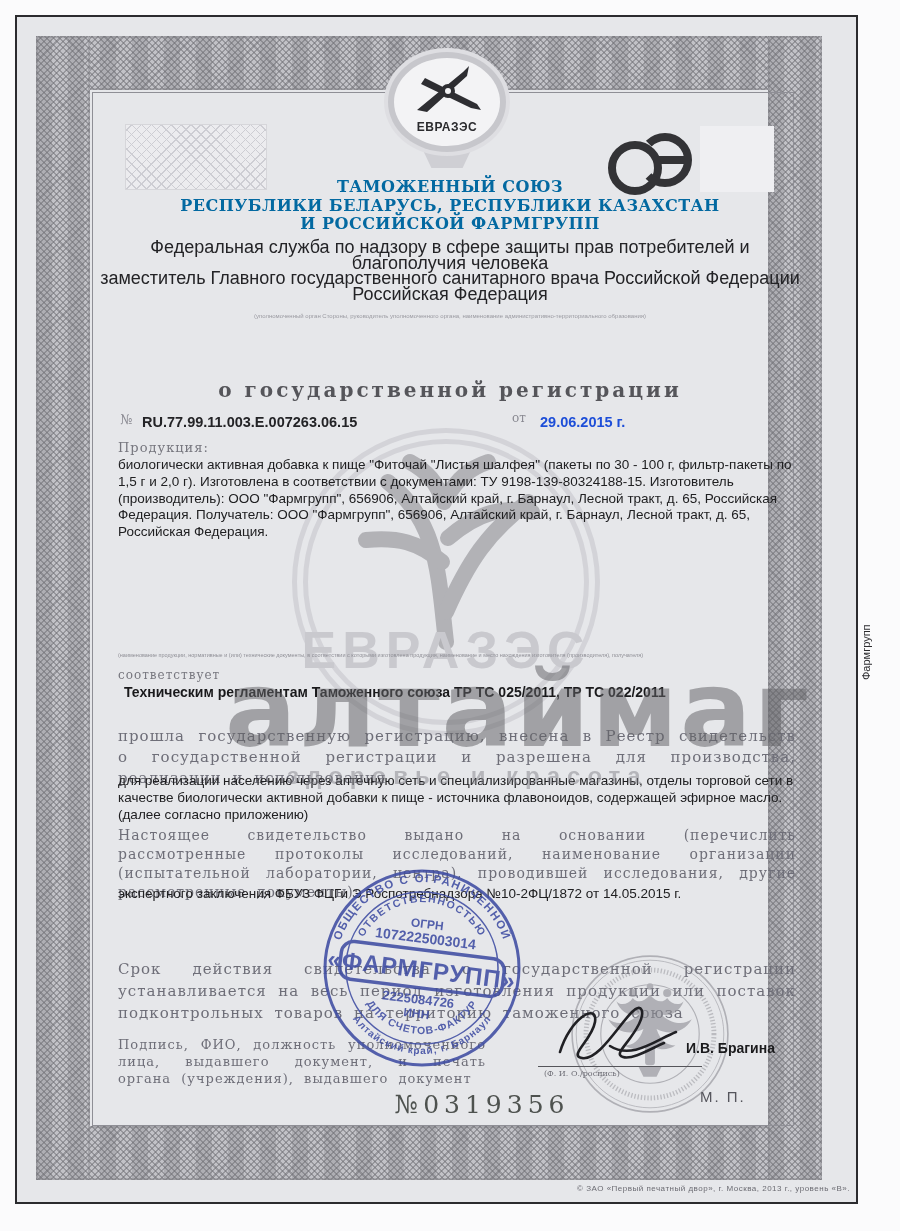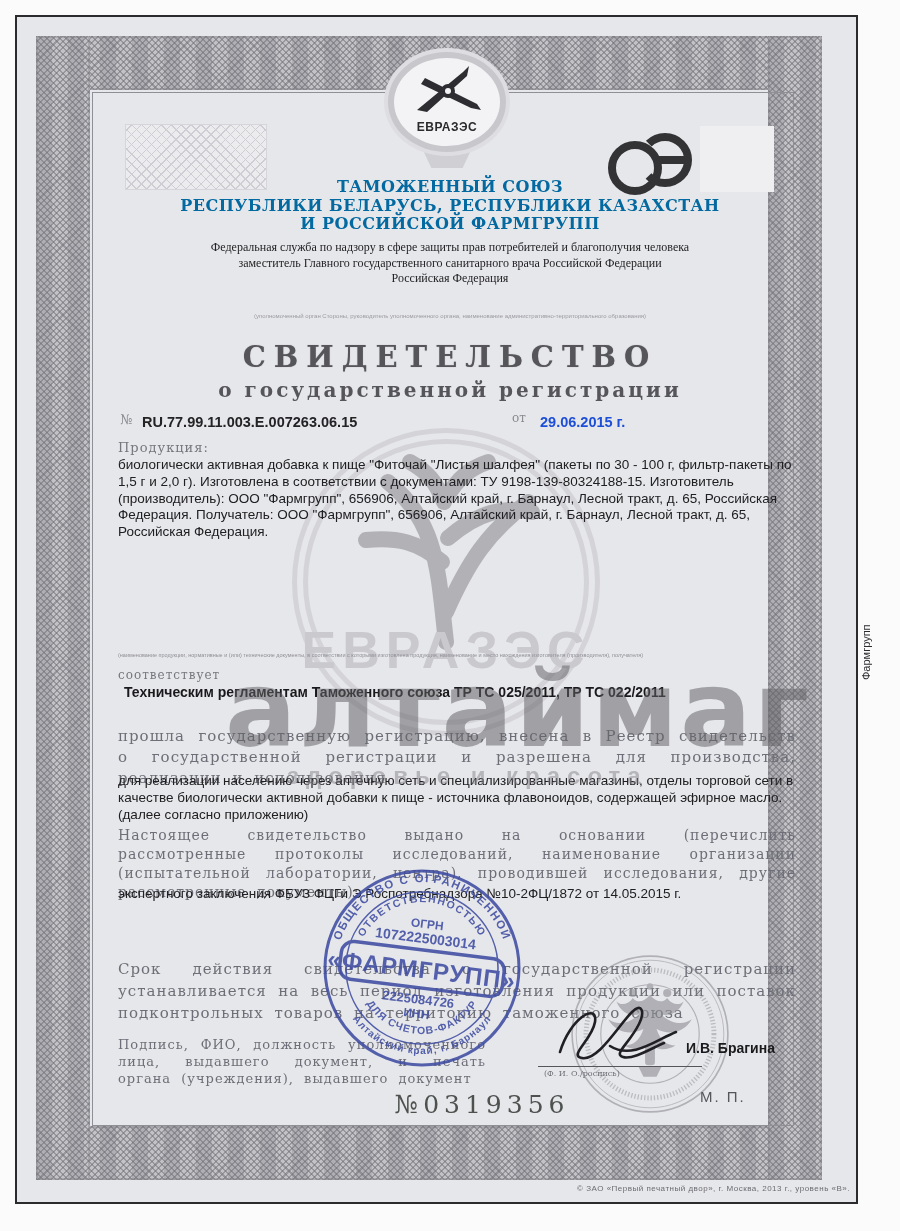--- a/index.html
+++ b/index.html
@@ -43,21 +43,21 @@
   .ribbon{position:absolute;left:421px;top:146px;width:52px;height:22px;
     background:#cfcfd4;clip-path:polygon(0 0,100% 0,80% 100%,20% 100%);z-index:2;}
   .se-mark{position:absolute;left:607px;top:128px;z-index:3;}
 
   
   .union-block{position:absolute;left:112px;top:178px;width:676px;text-align:center;
     font-family:"DejaVu Serif",serif;font-weight:bold;color:#0369a1;z-index:3;}
   .union-block div{font-size:16px;line-height:18.5px;letter-spacing:.5px;}
   .agency-block{position:absolute;left:100px;top:240px;width:700px;text-align:center;
     color:#232326;z-index:3;}
-  .agency-block div{font-size:12px;line-height:15.5px;font-family:Liberation Serif, serif;}
+  .agency-block div{font-size:18px;line-height:15.5px;}
   .caption1{position:absolute;left:150px;top:313px;width:600px;text-align:center;
     font-size:6px;color:#9a9aa1;filter:blur(.4px);white-space:nowrap;overflow:hidden;z-index:3;}
 
   
   .title-main{position:absolute;left:112px;top:340px;width:676px;text-align:center;
     font-family:"DejaVu Serif",serif;font-weight:bold;font-size:29px;
     letter-spacing:8px;color:#55555a;text-shadow:0 0 1px rgba(90,90,95,.4);z-index:3;}
   .title-sub{position:absolute;left:112px;top:378px;width:676px;text-align:center;
     font-family:"DejaVu Serif",serif;font-weight:bold;font-size:20px;
     letter-spacing:3px;color:#55555a;z-index:3;}
@@ -166,21 +166,20 @@
     <div>РЕСПУБЛИКИ БЕЛАРУСЬ, РЕСПУБЛИКИ КАЗАХСТАН</div>
     <div>И РОССИЙСКОЙ ФАРМГРУПП</div>
   </div>
   <div class="agency-block">
     <div>Федеральная служба по надзору в сфере защиты прав потребителей и благополучия человека</div>
     <div>заместитель Главного государственного санитарного врача Российской Федерации</div>
     <div>Российская Федерация</div>
   </div>
   <div class="caption1">(уполномоченный орган Стороны, руководитель уполномоченного органа, наименование административно-территориального образования)</div>
 
-  <div class="title-main">СВИДЕТЕЛЬСТВО</div>
   <div class="title-sub">о государственной регистрации</div>
 
   <div class="no-label">№</div>
   <div class="reg-number">RU.77.99.11.003.Е.007263.06.15</div>
   <div class="from-label">от</div>
   <div class="reg-date">29.06.2015 г.</div>
 
   <div class="wm-center">
     <div class="wm-ring"></div>
     <svg class="wm-emblem" width="256" height="216" viewBox="0 0 256 216">

